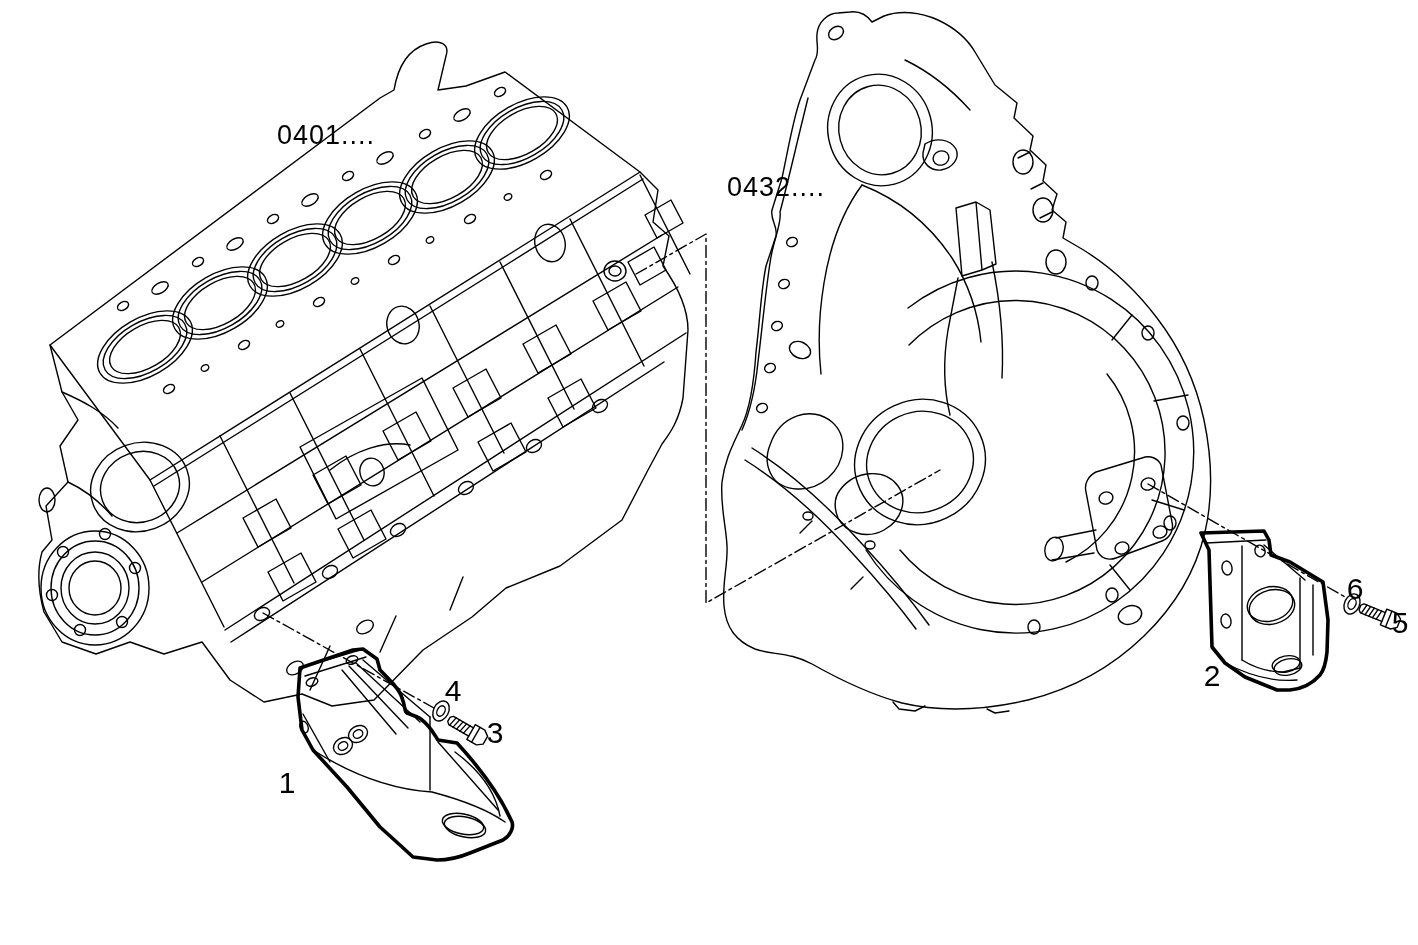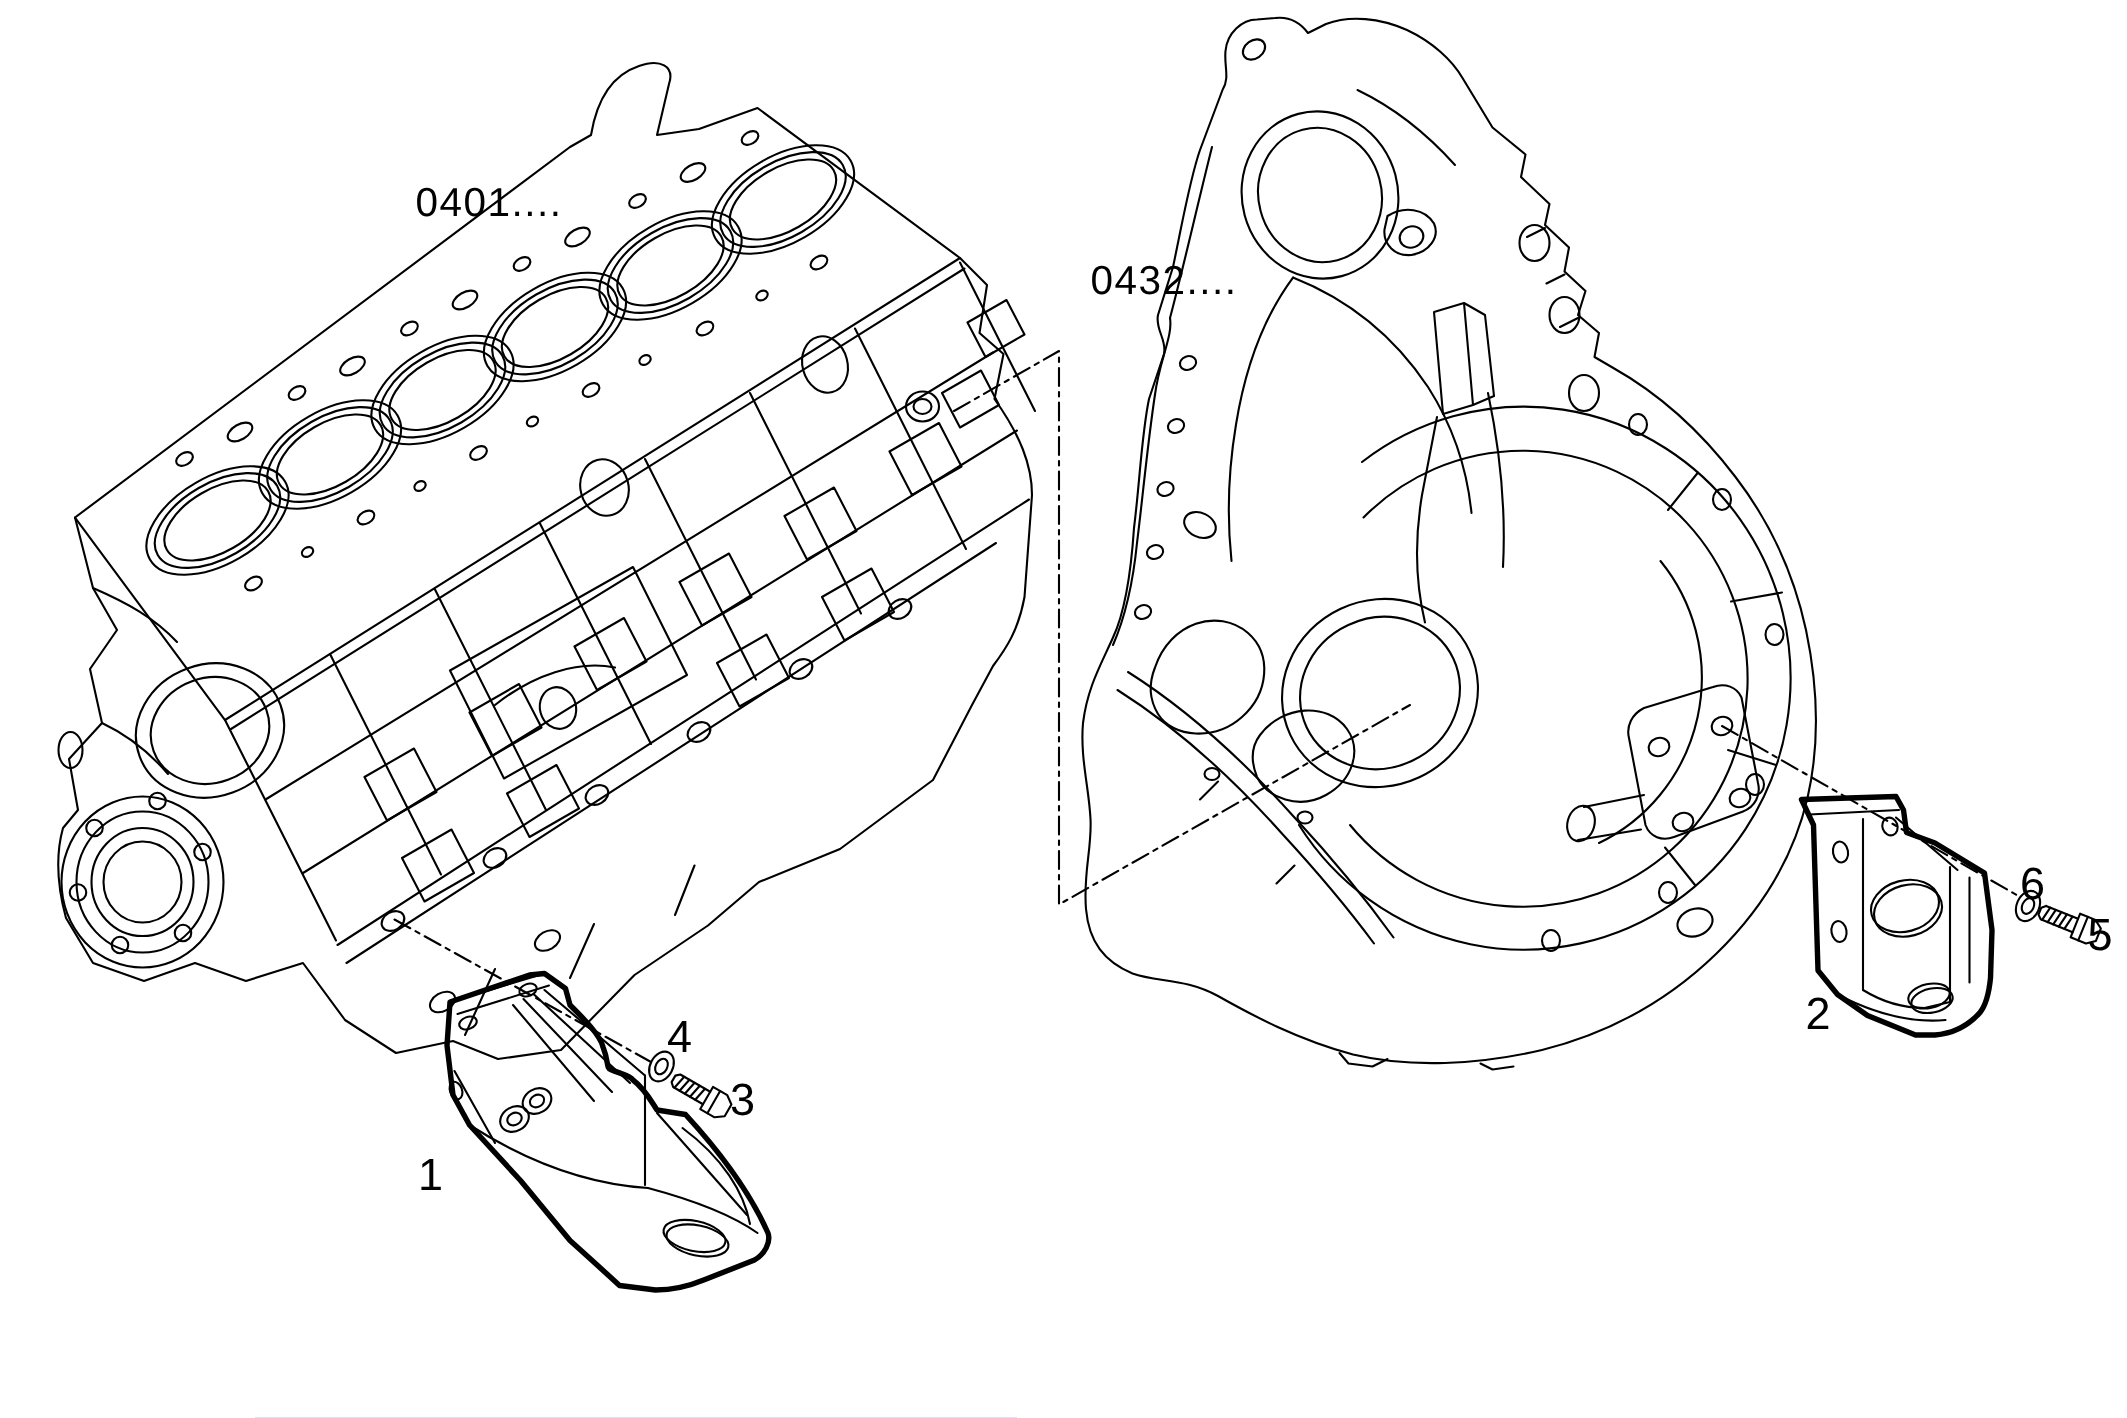--- a/index.html
+++ b/index.html
@@ -1,16 +1,16 @@
 <!DOCTYPE html>
 <html><head>
 <meta charset="utf-8">
 <style>
   html,body{margin:0;padding:0;background:#fff;}
-  .stage{position:relative;width:1418px;height:945px;background:#3b82f6;overflow:hidden;
+  .stage{position:relative;width:1418px;height:945px;background:#eab308;overflow:hidden;
          font-family:"Liberation Sans", sans-serif;}
   svg{position:absolute;left:0;top:0;}
   text{fill:#000;}
   .refcode{font-size:27px;letter-spacing:1px;}
   .callout{font-size:30px;}
 </style>
 </head>
 <body>
 
 <div class="stage">

